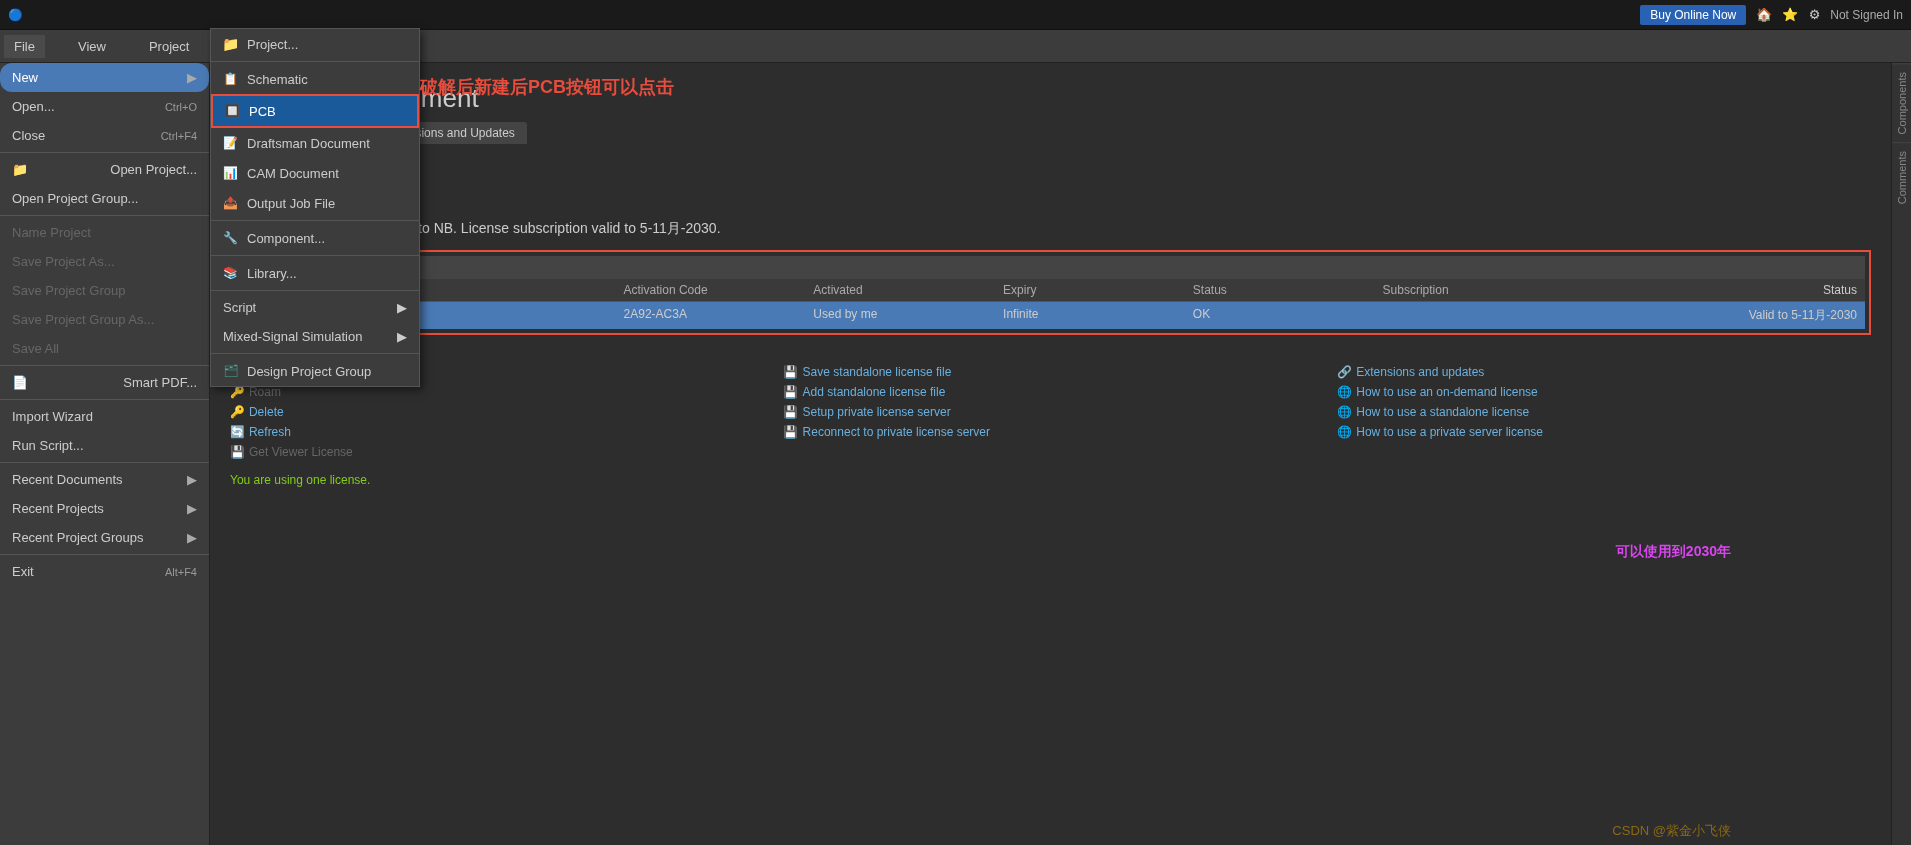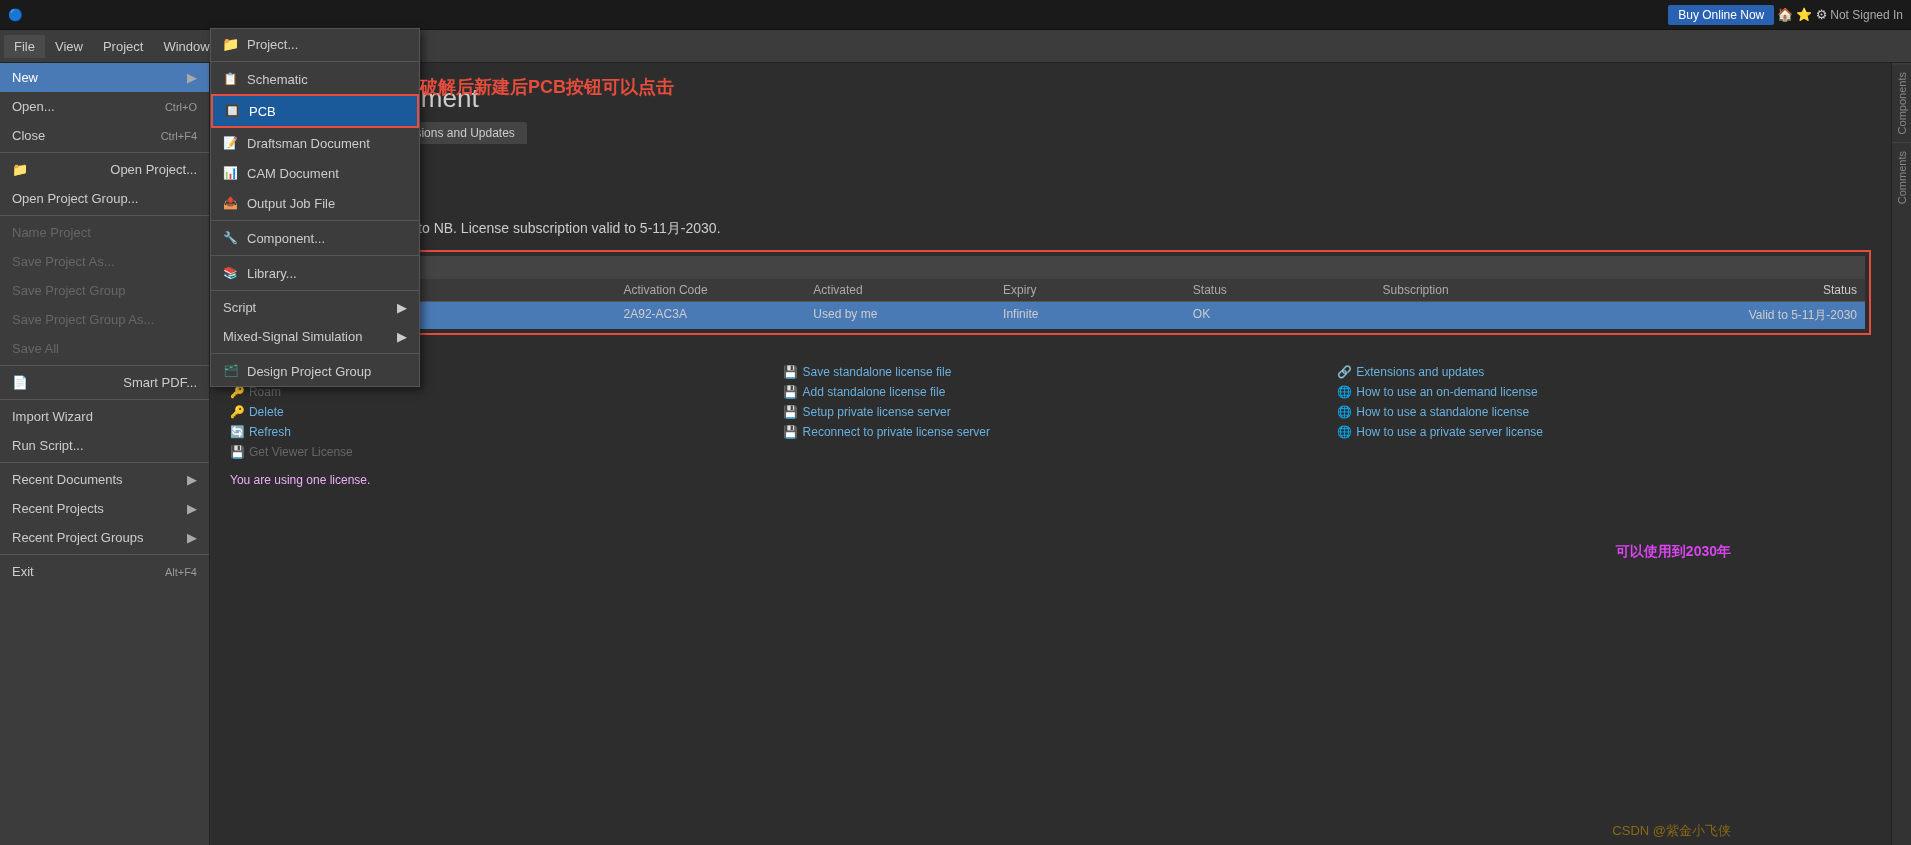--- a/index.html
+++ b/index.html
@@ -27,21 +27,21 @@
     .title-bar-left {
       display: flex;
       align-items: center;
       gap: 6px;
       color: #aaa;
       font-size: 12px;
     }
     .title-bar-right {
       display: flex;
       align-items: center;
-      gap: 3px;
+      gap: 10px;
     }
     .buy-online-btn {
       background: #2962b3;
       color: white;
       border: none;
       padding: 3px 10px;
       font-size: 12px;
       cursor: pointer;
       border-radius: 2px;
     }
@@ -51,20 +51,21 @@
     }
 
     
     .menu-bar {
       height: 28px;
       background: #3c3c3c;
       display: flex;
       align-items: center;
       padding: 16px 4px;
       border-bottom: 1px solid #222;
+      gap: 23px;
     }
     .menu-item {
       padding: 4px 10px;
       cursor: pointer;
       color: #ccc;
       font-size: 13px;
     }
     .menu-item:hover, .menu-item.active {
       background: #555;
     }
@@ -92,20 +93,21 @@
       align-items: center;
       padding: 7px 12px;
       color: #ccc;
       cursor: pointer;
       font-size: 13px;
       justify-content: space-between;
     }
     .file-menu-item.highlighted {
       background: #4a7ab5;
       color: white;
+      border-radius: 12px;
     }
     .file-menu-item.disabled {
       color: #666;
       cursor: default;
     }
     .file-menu-item .shortcut {
       color: #999;
       font-size: 11px;
     }
     .file-menu-item .arrow {
@@ -295,21 +297,21 @@
       align-items: center;
       gap: 4px;
     }
     .action-link.disabled {
       color: #666;
       cursor: default;
     }
 
     .using-license-text {
       font-size: 12px;
-      color: #f0abfc;
+      color: #84cc16;
       margin-top: 14px;
     }
 
     
     .csdn-watermark {
       position: absolute;
       bottom: 10px;
       right: 160px;
       color: #8b6914;
       font-size: 13px;

